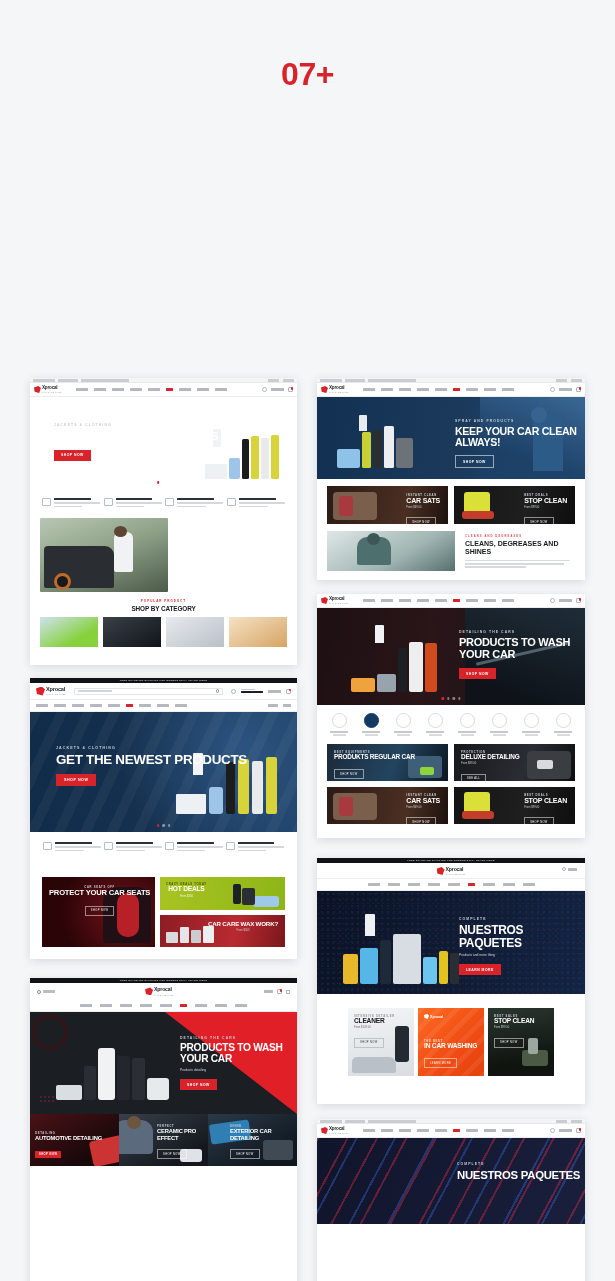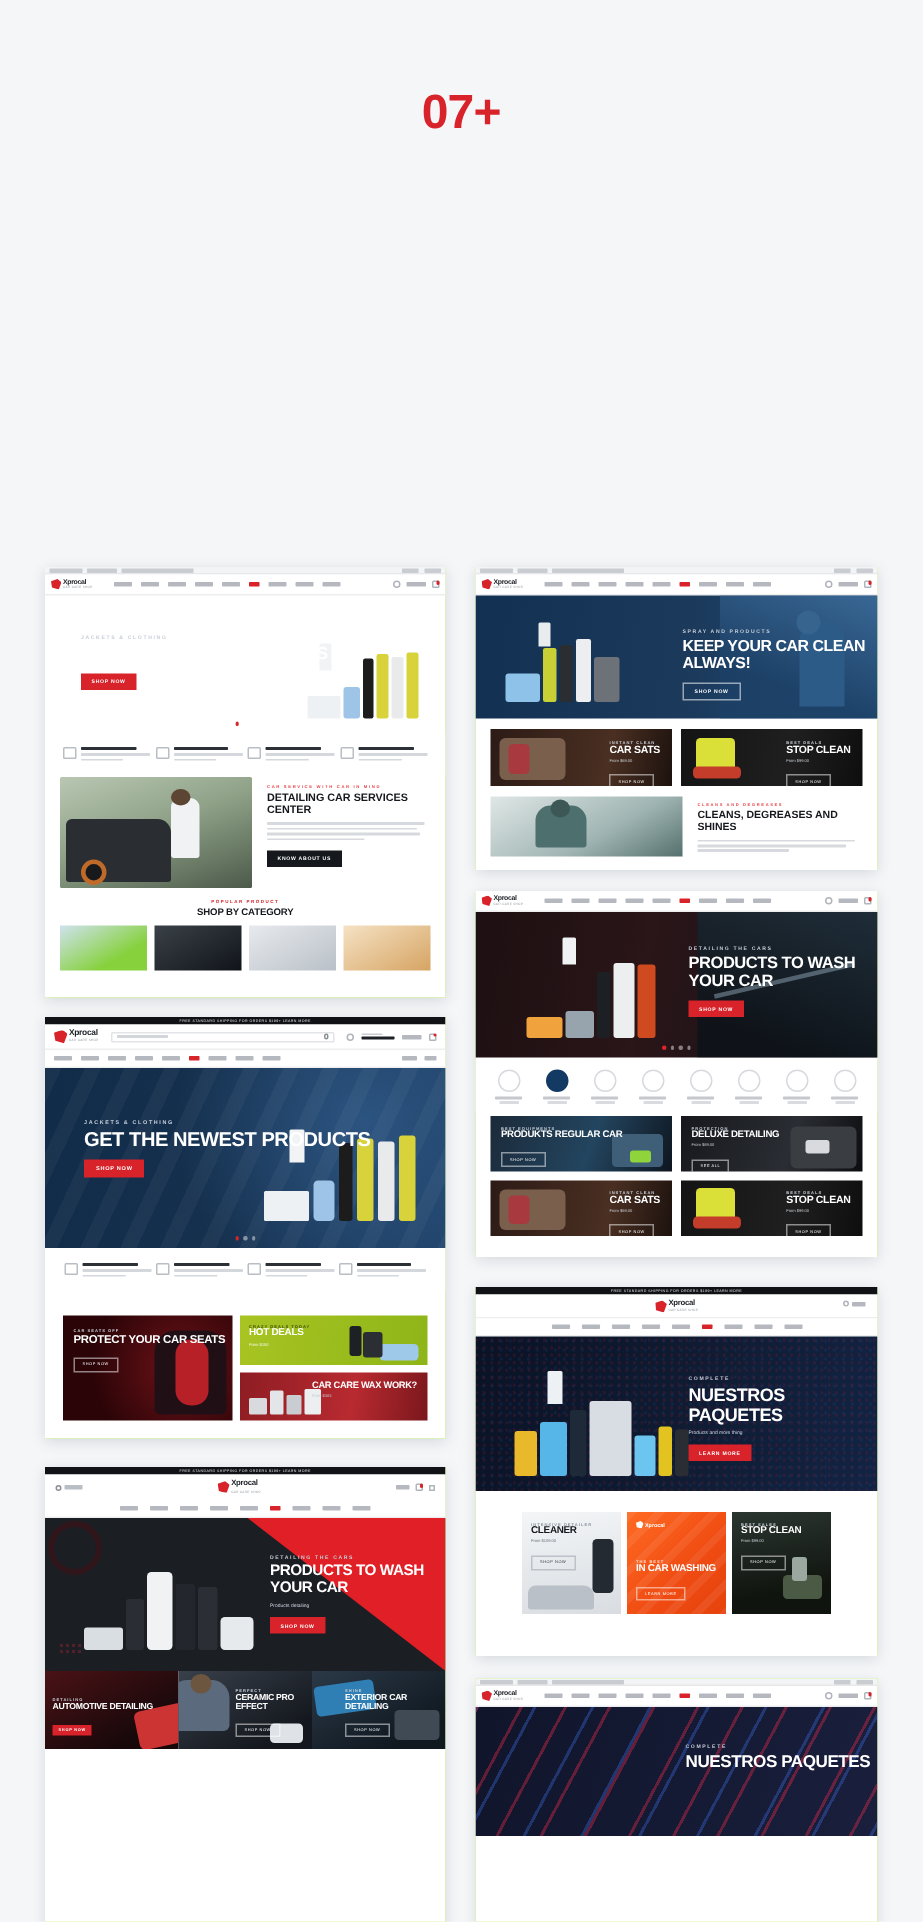--- a/index.html
+++ b/index.html
@@ -24,21 +24,21 @@
   }
   .intro-desc {
     margin: 20px auto 0; width: 505px;
     font-size: 13.3px; line-height: 1.62; color: #5a6068;
   }
 
   
   .grid { position: relative; margin-top: 26px; }
   .shot {
     position: absolute;
-    background: #bef264;
+    background: #be185d;
     overflow: hidden;
     box-shadow: 0 2px 9px rgba(20,30,50,.13);
   }
   .shot-inner { position: relative; width: 100%; height: 100%; background:#fff; }
 
   
   .topbar { height: 5px; background: #f3f4f6; border-bottom: 1px solid #e6e8ea; display: flex; align-items: center; padding: 0 3px; gap: 3px; }
   .topbar.black { background:#101215; border-bottom:none; justify-content:center; }
   .tb-chip { height: 3px; background: #c9ccd1; border-radius: .5px; }
   .tb-chip.w1 { width: 22px; } .tb-chip.w2 { width: 20px; } .tb-chip.w3 { width: 48px; }
@@ -237,31 +237,20 @@
         </div>
 
         <div style="display:flex;gap:10px;padding:2px 10px 0;">
           <div style="width:128px;height:74px;border-radius:1px;background:
                linear-gradient(160deg,#b9c7b2 0%,#8fa288 45%,#4c5a4a 100%);position:relative;overflow:hidden;">
             <div style="position:absolute;left:4px;bottom:4px;width:70px;height:42px;background:#2a2d31;border-radius:4px 9px 2px 2px;"></div>
             <div style="position:absolute;left:14px;bottom:2px;width:17px;height:17px;border-radius:50%;background:#17191c;border:3px solid #c06a2a;"></div>
             <div style="position:absolute;left:74px;top:14px;width:19px;height:40px;background:#f0f2f4;border-radius:6px 6px 2px 2px;"></div>
             <div style="position:absolute;left:74px;top:8px;width:13px;height:11px;border-radius:50%;background:#5d4534;"></div>
           </div>
-          <div style="flex:1;padding-top:4px;">
-            <div class="eyebrow red" style="font-size:2.8px;">CAR SERVICE WITH CAR IN MIND</div>
-            <div style="font-size:7.2px;font-weight:800;color:#15181c;line-height:1.12;margin-top:2px;text-transform:uppercase;">DETAILING CAR SERVICES CENTER</div>
-            <div style="margin-top:4px;">
-              <div style="height:1.7px;width:96%;background:#d6dade;border-radius:.5px;"></div>
-              <div style="height:1.7px;width:92%;background:#d6dade;border-radius:.5px;margin-top:1.7px;"></div>
-              <div style="height:1.7px;width:94%;background:#d6dade;border-radius:.5px;margin-top:1.7px;"></div>
-              <div style="height:1.7px;width:60%;background:#d6dade;border-radius:.5px;margin-top:1.7px;"></div>
-            </div>
-            <div class="btn-red btn-dark">KNOW ABOUT US</div>
-          </div>
         </div>
 
         <div class="sec-head">
           <div class="sec-eye">POPULAR PRODUCT</div>
           <div class="sec-h">SHOP BY CATEGORY</div>
         </div>
         <div class="cat-thumbs">
           <div class="cat-thumb" style="background:linear-gradient(150deg,#cfe2ef,#86d13c 70%);"></div>
           <div class="cat-thumb" style="background:linear-gradient(150deg,#3b4148,#10131a);"></div>
           <div class="cat-thumb" style="background:linear-gradient(150deg,#e7eaee,#b9c0c7);"></div>
@@ -609,21 +598,21 @@
             </div>
           <div class="feat">
               <div class="feat-ic"></div>
               <div class="feat-tx">
                 <div class="feat-tt"></div>
                 <div class="feat-ll"></div>
                 <div class="feat-ll s"></div>
               </div>
             </div>
         </div>
-        <div style="display:flex;gap:5px;padding:16px 12px;">
+        <div style="display:flex;gap:5px;padding:16px 12px;text-align:center;">
           <div class="tile" style="width:113px;height:70px;background:radial-gradient(circle at 70% 50%, #6e1218 0%, #2a0407 70%);">
             <div style="position:absolute;right:4px;top:10px;width:48px;height:56px;background:#201016;border-radius:14px 14px 4px 4px;"></div>
             <div style="position:absolute;right:16px;top:16px;width:22px;height:44px;background:#b82027;border-radius:10px;"></div>
             <div class="tile-copy" style="left:7px;top:9px;">
               <div class="tile-eye">CAR SEATS OFF</div>
               <div class="tile-h" style="font-size:7.6px;">PROTECT YOUR CAR SEATS</div>
               <div class="btn-ghost">SHOP NOW</div>
             </div>
           </div>
           <div style="flex:1;display:flex;flex-direction:column;gap:5px;">

